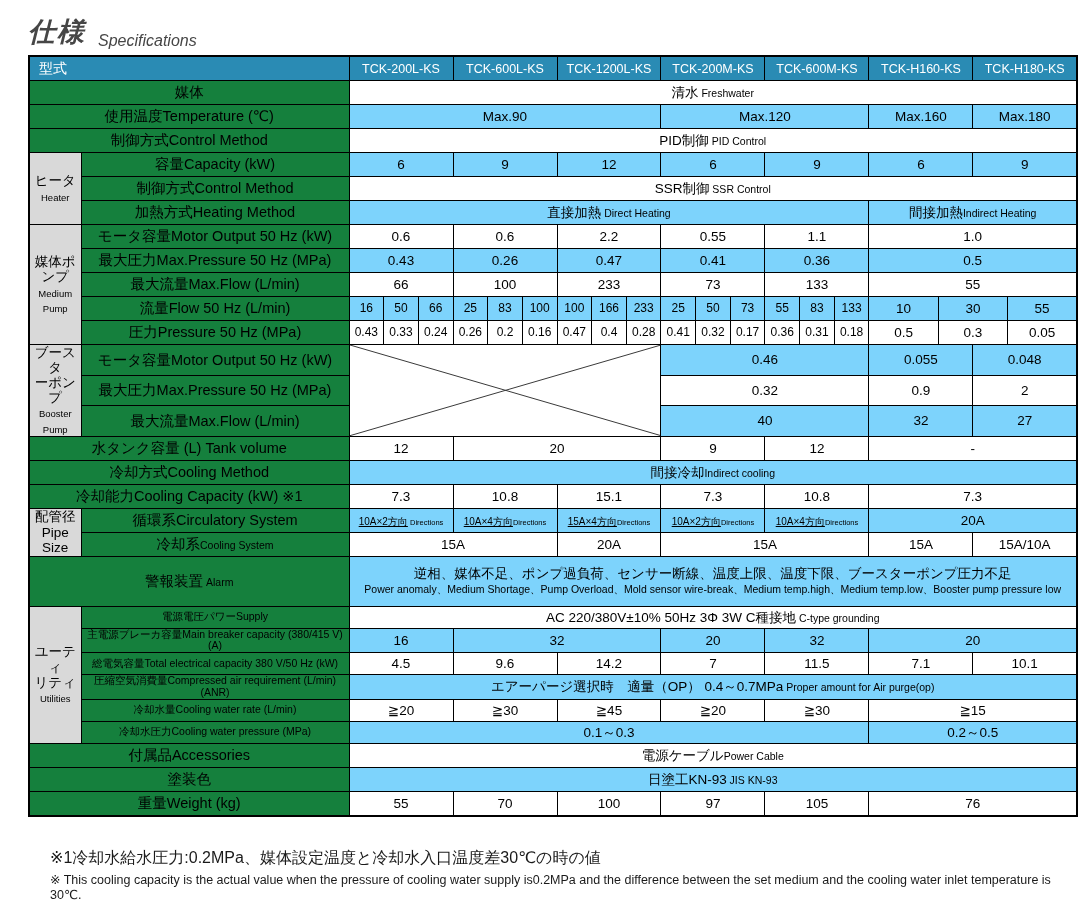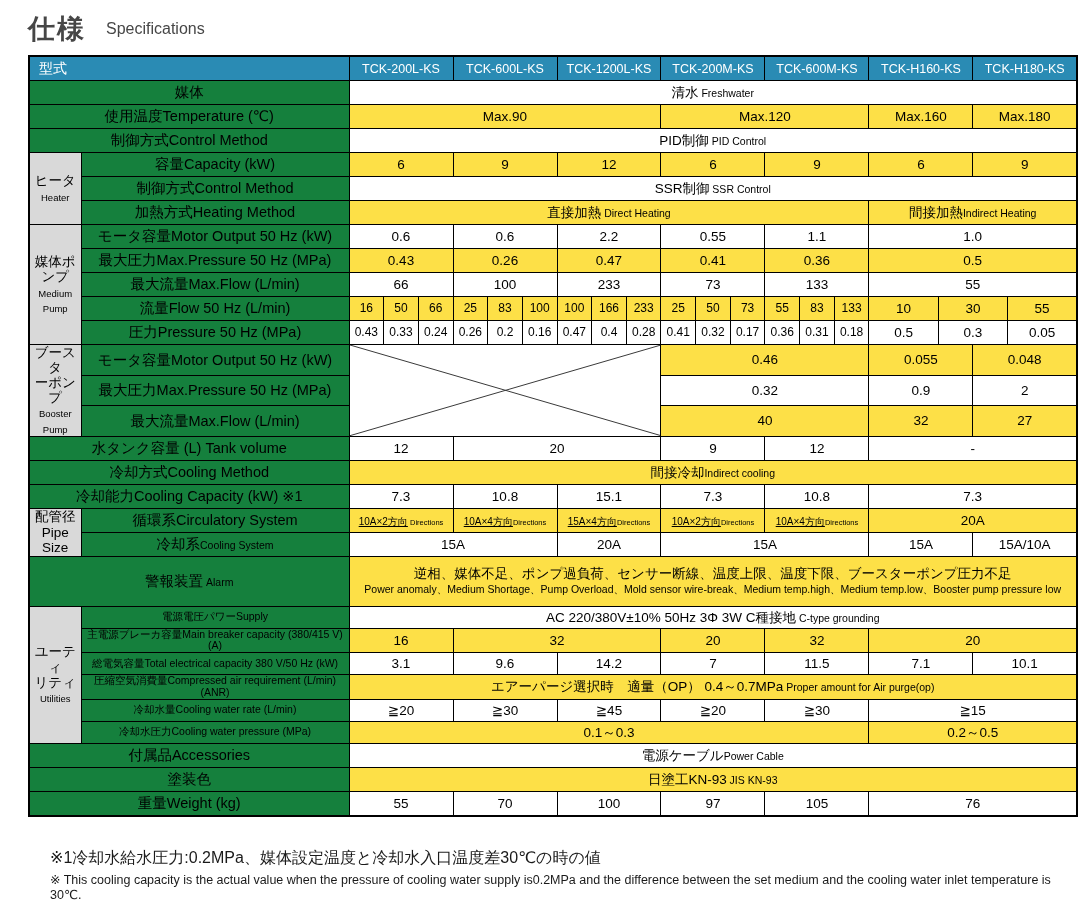--- a/index.html
+++ b/index.html
@@ -1,28 +1,28 @@
 <!DOCTYPE html>
 <html><head>
 <meta charset="utf-8">
 <style>
   html,body{margin:0;padding:0;background:#fff;}
   body{width:1085px;height:901px;font-family:"Liberation Sans","DejaVu Sans",sans-serif;color:#000;overflow:hidden;}
   .page{position:relative;padding:8px 0 0 28px;}
-  .title-row{display:flex;align-items:center;gap:20px;height:42px;}
+  .title-row{display:flex;align-items:flex-end;gap:12px;height:42px;font-style:italic;}
   .title-jp{font-size:27px;font-weight:bold;color:#464646;letter-spacing:2px;}
   .title-en{font-size:16px;color:#464646;}
   table.spec{border-collapse:collapse;table-layout:fixed;width:1048px;margin-top:5px;border:2px solid #000;}
   table.spec td{border:1px solid #000;height:23px;padding:0 2px;text-align:center;vertical-align:middle;overflow:hidden;line-height:1.12;}
   td.k-h{background:#2a8bb4;color:#fff;font-size:12.5px;}
   td.k-h.hfirst{text-align:left;padding-left:9px;font-size:14px;}
   td.k-l{background:#15803d;text-align:left;padding-left:7px;font-size:14.5px;}
   td.k-g{background:#d9d9d9;font-size:13.5px;padding:0 1px;}
   td.k-v{background:#fff;font-size:13.5px;}
-  tr.rg td.k-v{background:#fde047;}
+  tr.rg td.k-v{background:#7dd3fc;}
   td.k-x{background:#fff;padding:0;position:relative;}
   td.k-x svg{position:absolute;left:0;top:0;width:100%;height:100%;display:block;}
   td.k-x line{stroke:#3a3a3a;stroke-width:1;vector-effect:non-scaling-stroke;}
   .tmain{white-space:pre-line;}
   .tsub{font-size:10.5px;}
   td.k-g .tsub{font-size:9.5px;margin-top:19px;}
   td.sz-m{font-size:12px;padding:0 1px;}
   td.sz-s{font-size:10.5px;}
   td.sz-xs{white-space:nowrap;}
   td.sz-xs .tmain{font-size:10px;text-decoration:underline;}
@@ -263,21 +263,21 @@
         <tr class="rg compact">
           <td class="k-l sz-s"><span class="tmain">主電源ブレーカ容量Main breaker capacity (380/415 V)  (A)</span></td>
           <td colspan="3" class="k-v"><span class="tmain">16</span></td>
           <td colspan="6" class="k-v"><span class="tmain">32</span></td>
           <td colspan="3" class="k-v"><span class="tmain">20</span></td>
           <td colspan="3" class="k-v"><span class="tmain">32</span></td>
           <td colspan="6" class="k-v"><span class="tmain">20</span></td>
         </tr>
         <tr class="compact">
           <td class="k-l sz-s"><span class="tmain">総電気容量Total electrical capacity 380 V/50 Hz (kW)</span></td>
-          <td colspan="3" class="k-v"><span class="tmain">3.1</span></td>
+          <td colspan="3" class="k-v"><span class="tmain">4.5</span></td>
           <td colspan="3" class="k-v"><span class="tmain">9.6</span></td>
           <td colspan="3" class="k-v"><span class="tmain">14.2</span></td>
           <td colspan="3" class="k-v"><span class="tmain">7</span></td>
           <td colspan="3" class="k-v"><span class="tmain">11.5</span></td>
           <td colspan="3" class="k-v"><span class="tmain">7.1</span></td>
           <td colspan="3" class="k-v"><span class="tmain">10.1</span></td>
         </tr>
         <tr class="rg compact">
           <td class="k-l sz-s"><span class="tmain">圧縮空気消費量Compressed air requirement (L/min)  (ANR)</span></td>
           <td colspan="21" class="k-v"><span class="tmain">エアーパージ選択時　適量（OP） 0.4～0.7MPa</span><span class="tsub"> Proper amount for Air purge(op)</span></td>

